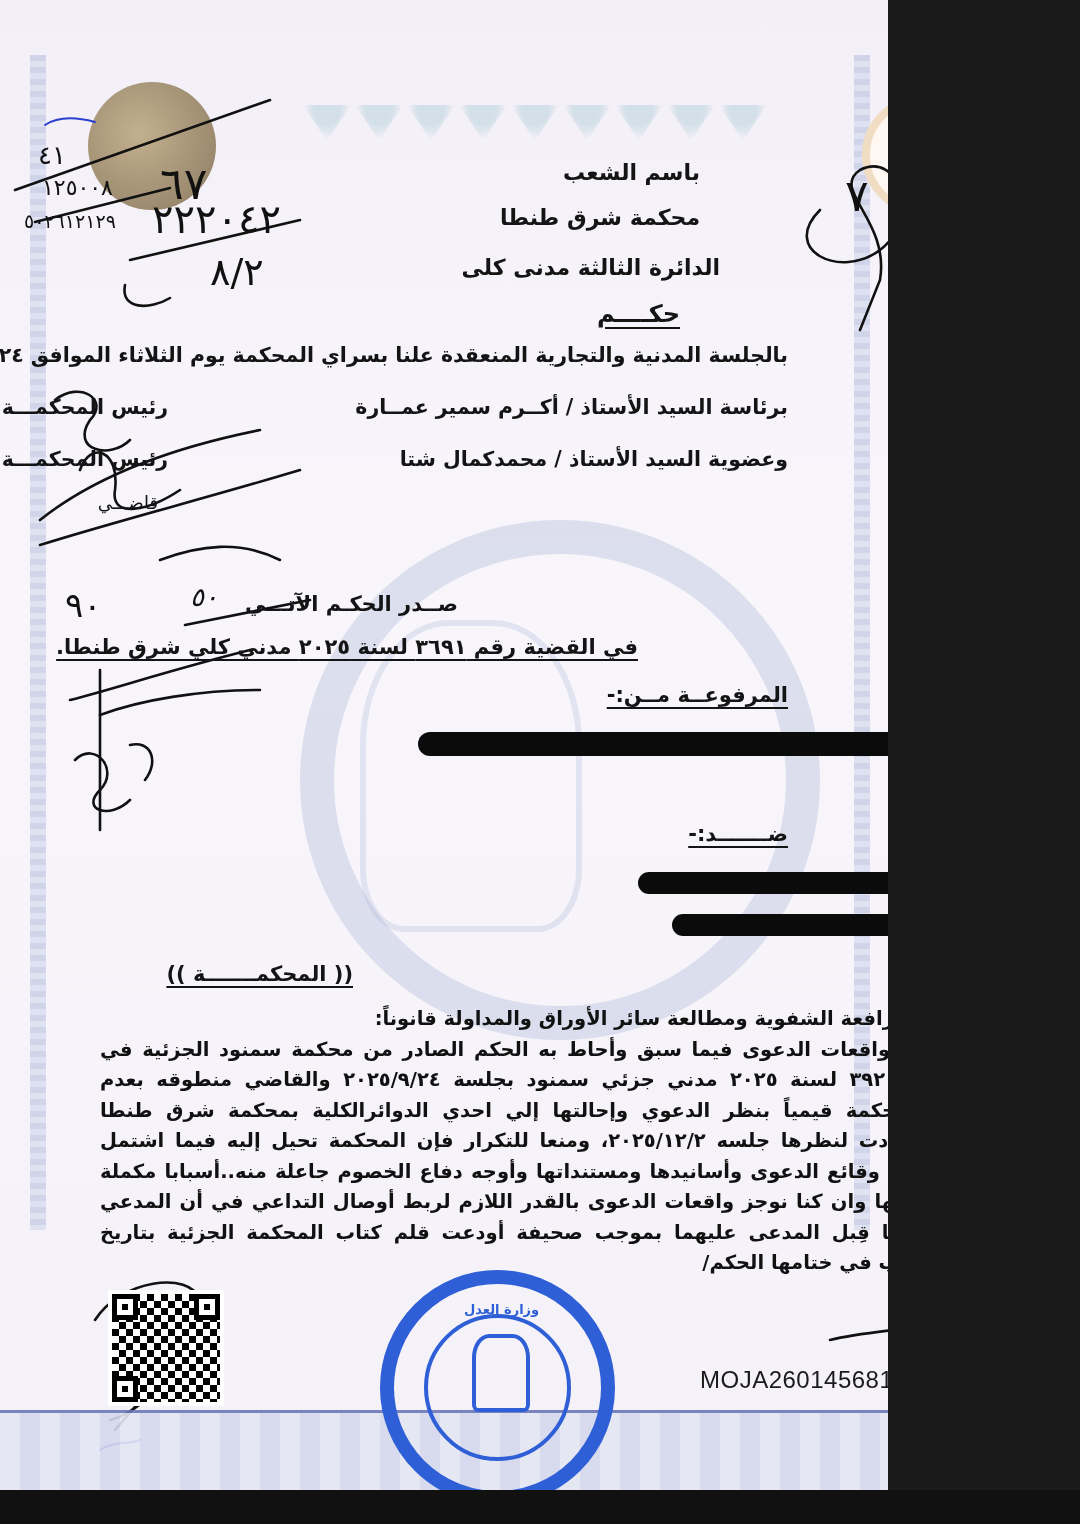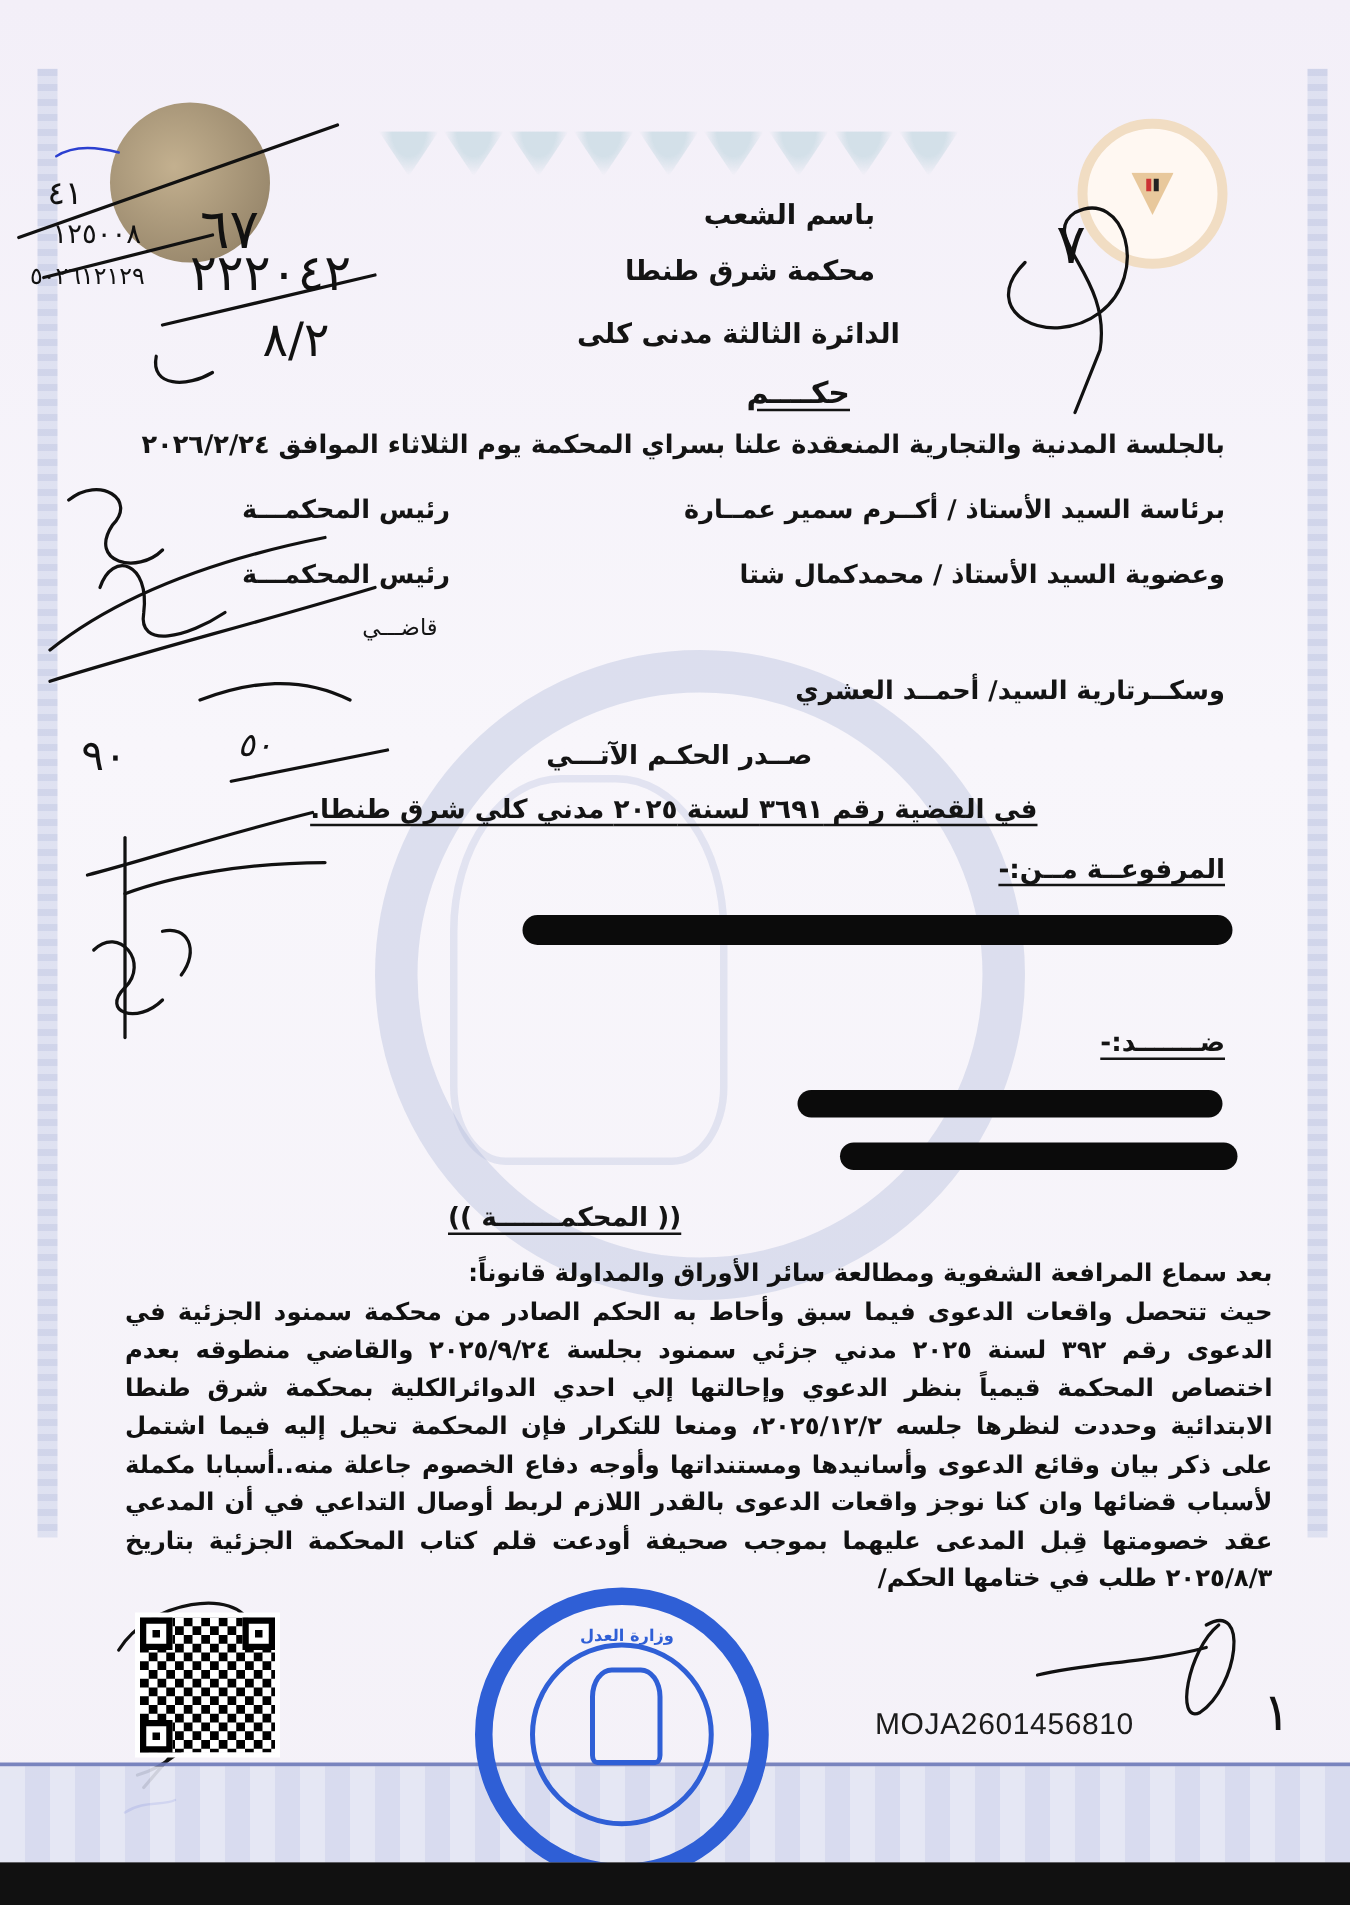--- a/index.html
+++ b/index.html
@@ -3,21 +3,21 @@
   <meta charset="utf-8">
   <style>
     html, body { margin: 0; padding: 0; }
     body {
       width: 1080px; height: 1524px; overflow: hidden;
       background: #1a1a1a;
       font-family: "DejaVu Sans", "Liberation Sans", sans-serif;
       position: relative;
     }
     .page {
-      position: absolute; left: 0; top: 0; width: 1080px; height: 1490px;
+      position: absolute; left: 0; top: 0; width: 888px; height: 1490px;
       background: linear-gradient(180deg, #f3eff8 0%, #f8f6fb 40%, #f4f1f8 100%);
       overflow: hidden;
     }
     .border-strip {
       position: absolute; top: 55px; bottom: 260px; width: 16px;
       background: repeating-linear-gradient(180deg, #c7cde6 0 6px, #d9ddef 6px 12px);
       opacity: .8;
     }
     .border-left { left: 30px; }
     .border-right { right: 18px; }
@@ -155,21 +155,20 @@
   <div class="text center" style="left:440px;width:260px;top:205px;font-size:22px;">محكمة شرق طنطا</div>
   <div class="text center" style="left:420px;width:300px;top:255px;font-size:22px;">الدائرة الثالثة مدنى كلى</div>
   <div class="text center u" style="left:460px;width:220px;top:300px;font-size:24px;">حكــــم</div>
 
   <div class="text" style="right:100px;top:343px;font-size:20.5px;">بالجلسة المدنية والتجارية المنعقدة علنا بسراي المحكمة يوم  الثلاثاء الموافق ٢٠٢٦/٢/٢٤</div>
   <div class="text" style="right:100px;top:395px;font-size:20.5px;">برئاسة السيد الأستاذ / أكــرم سمير عمــارة</div>
   <div class="text" style="right:720px;top:395px;font-size:20.5px;">رئيس المحكمـــة</div>
   <div class="text" style="right:100px;top:447px;font-size:20.5px;">وعضوية السيد الأستاذ / محمدكمال شتا</div>
   <div class="text" style="right:720px;top:447px;font-size:20.5px;">رئيس المحكمـــة</div>
   <div class="text" style="right:730px;top:492px;font-size:18px;font-weight:normal;">قاضـــي</div>
-  <div class="text" style="right:100px;top:540px;font-size:20.5px;">وسكــرتارية السيد/ أحمــد العشري</div>
 
   <div class="text" style="right:430px;top:592px;font-size:21px;">صــدر الحكـم الآتـــي</div>
   <div class="text u" style="right:250px;top:635px;font-size:21px;">في القضية رقم ٣٦٩١ لسنة  ٢٠٢٥ مدني كلي شرق طنطا.</div>
   <div class="text u" style="right:100px;top:683px;font-size:21px;">المرفوعــة مــن:-</div>
   <div class="redact" style="left:418px;top:732px;width:568px;height:24px;"></div>
   <div class="text u" style="right:100px;top:822px;font-size:21px;">ضـــــــد:-</div>
   <div class="redact" style="left:638px;top:872px;width:340px;height:22px;"></div>
   <div class="redact" style="left:672px;top:914px;width:318px;height:22px;"></div>
   <div class="text u" style="right:535px;top:962px;font-size:21px;">(( المحكمـــــــة ))</div>
 

